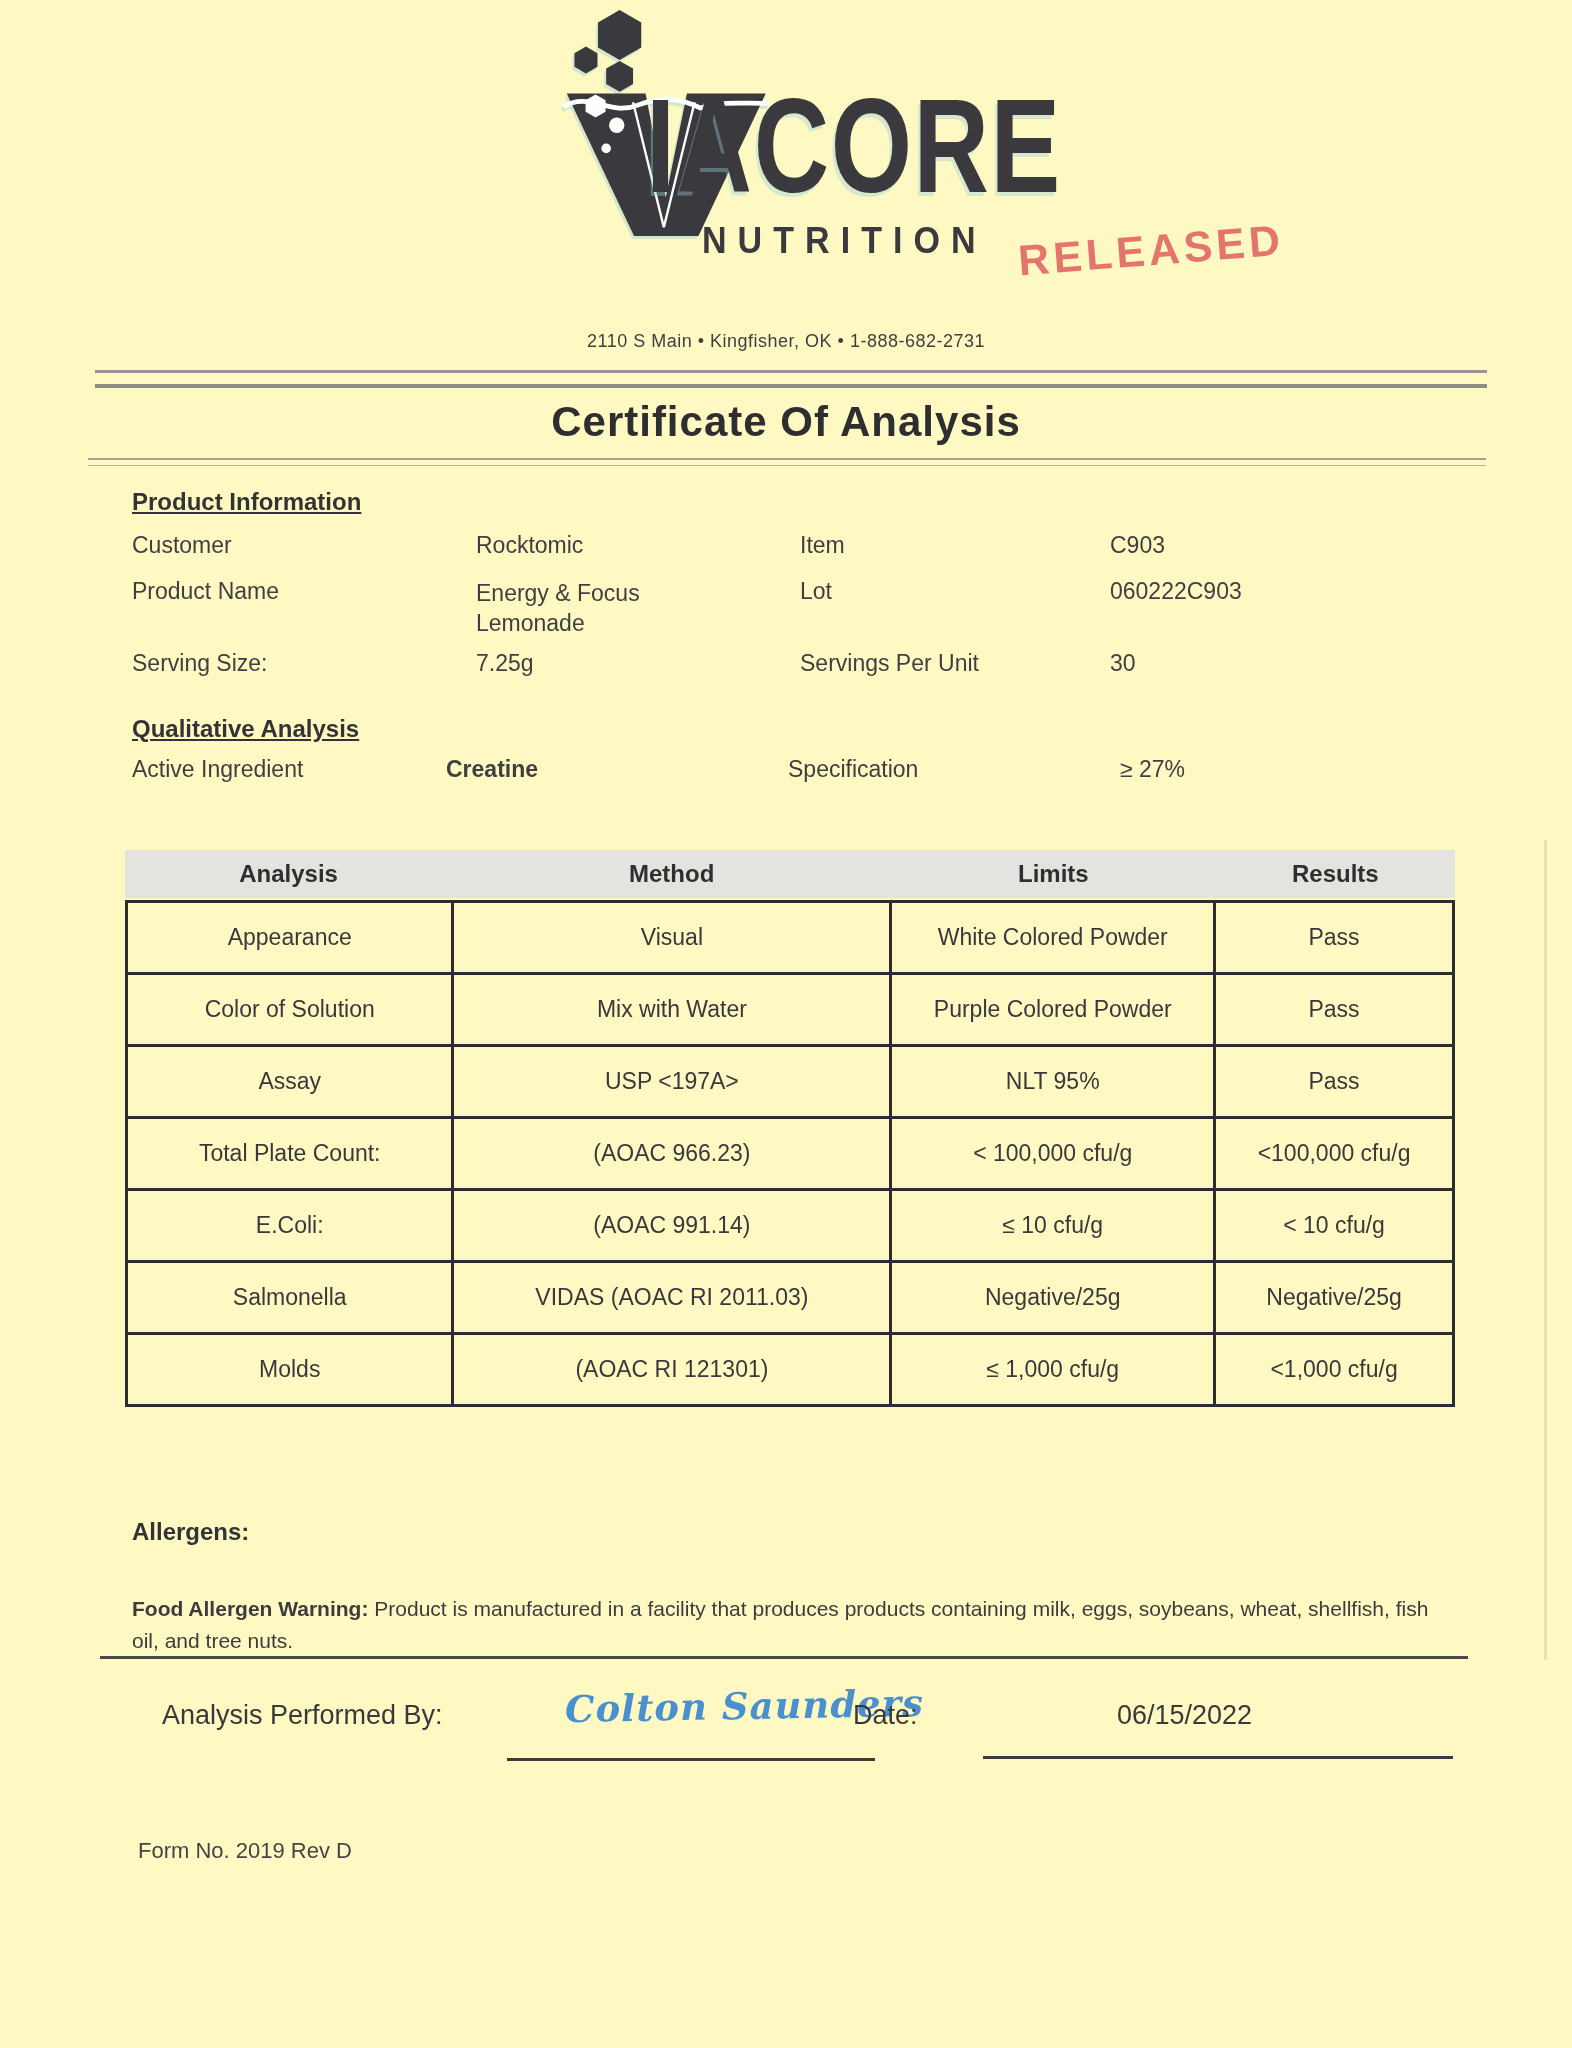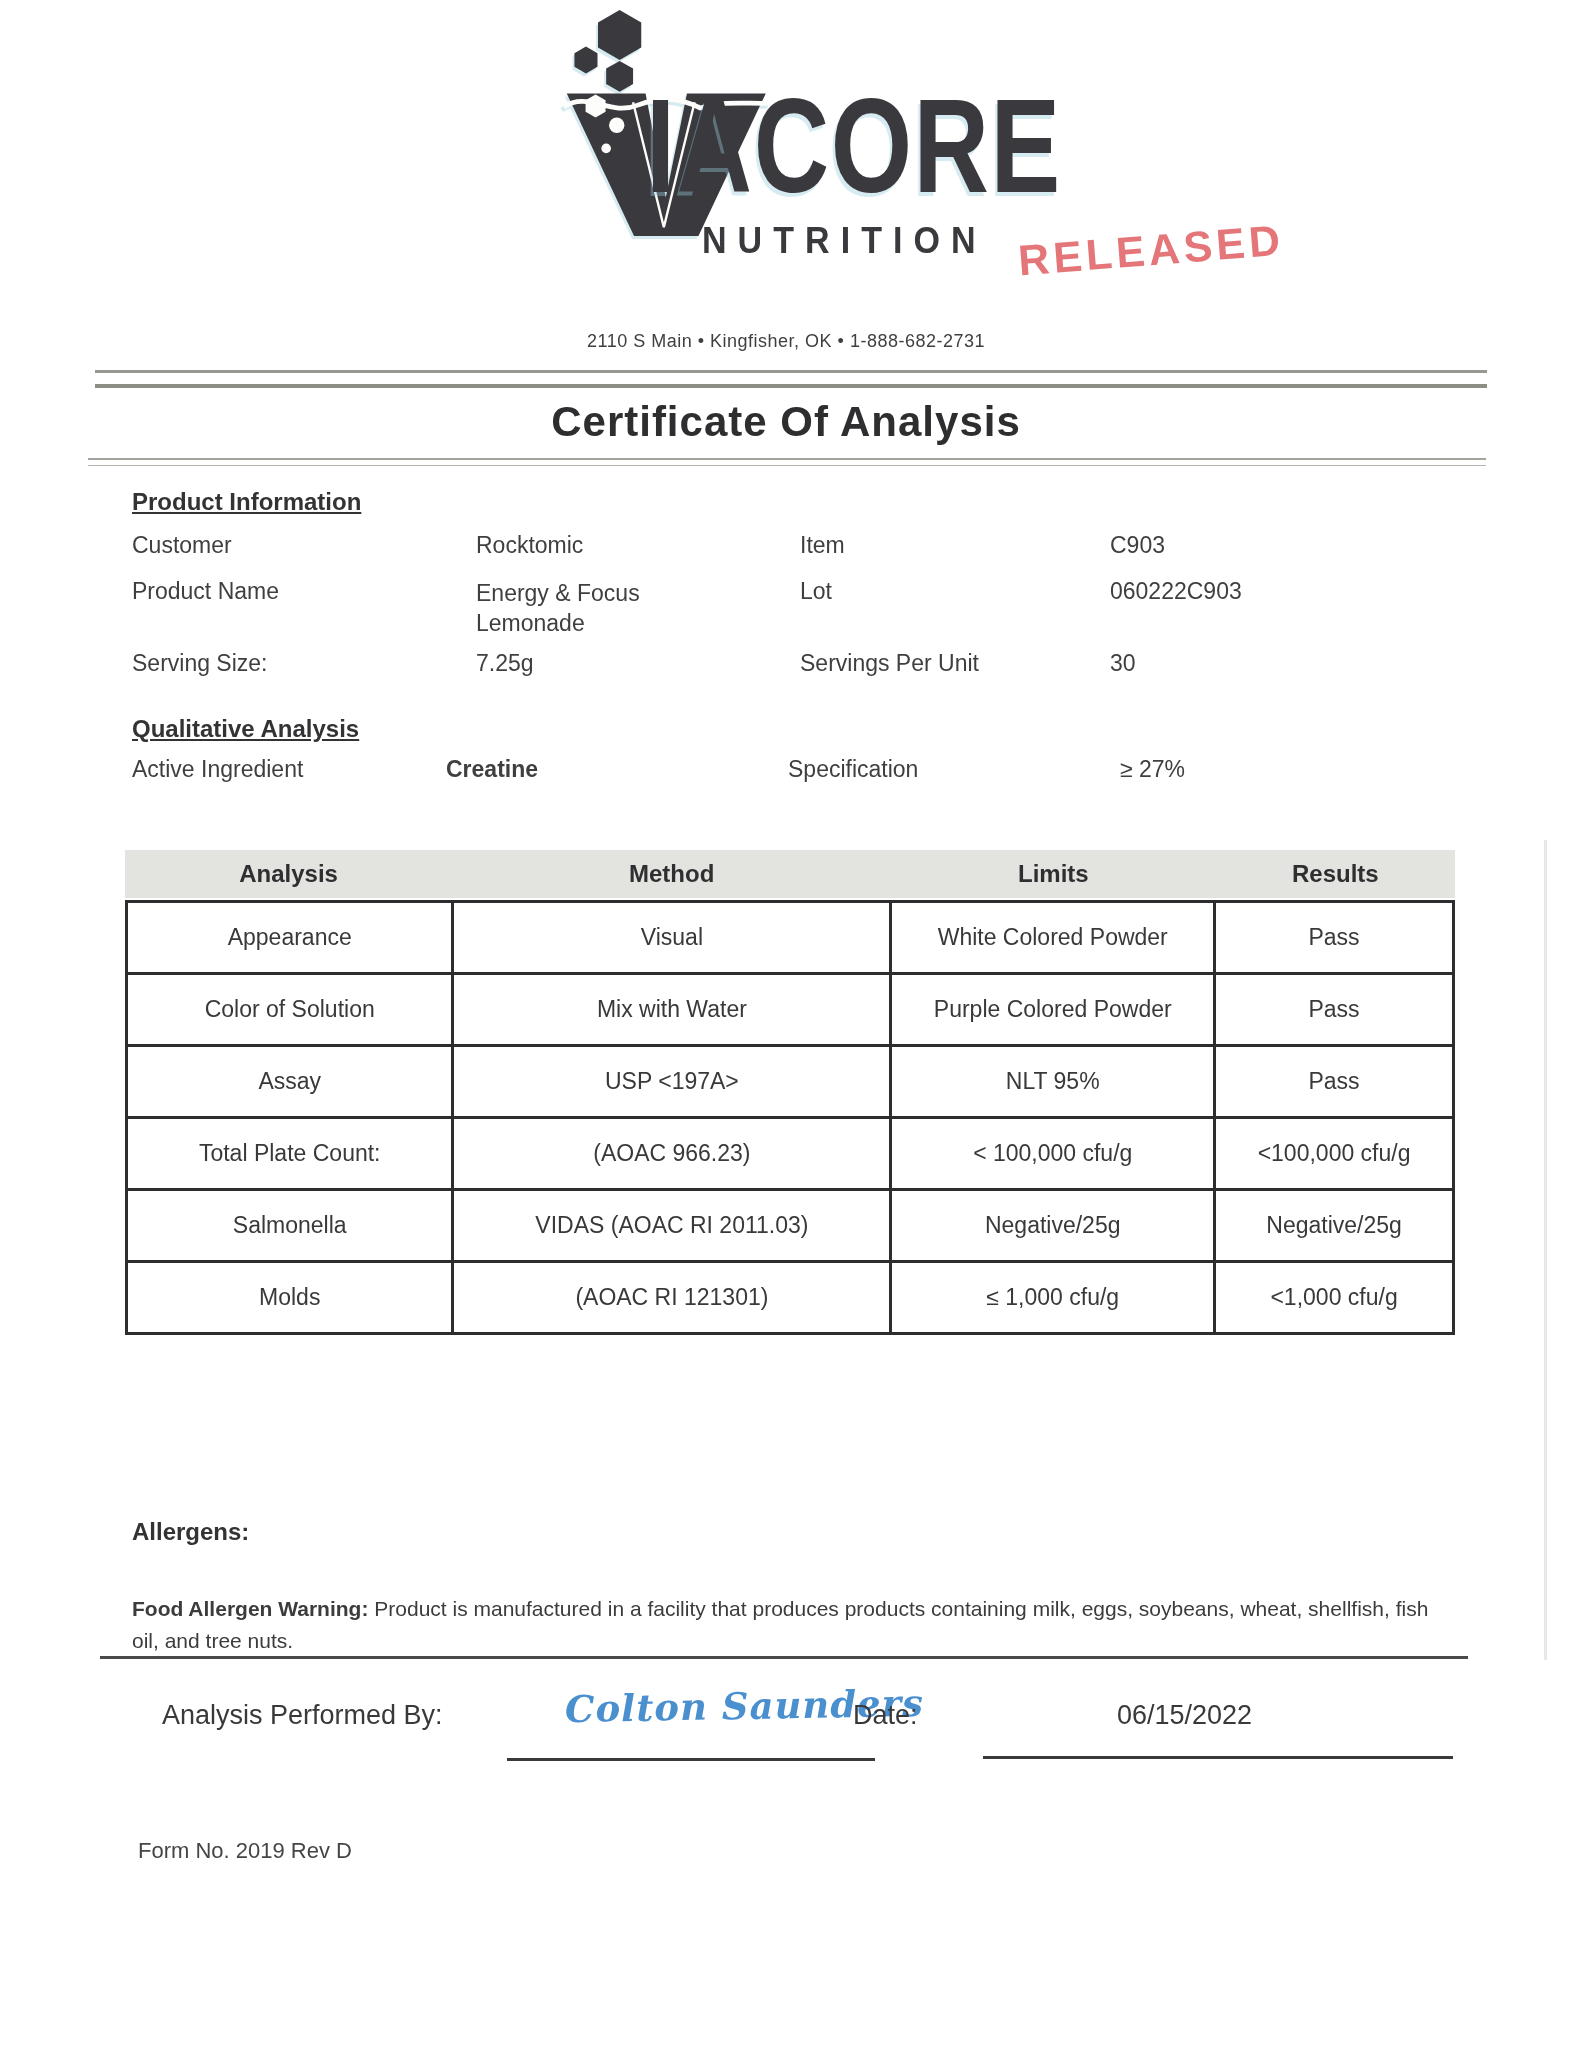--- a/index.html
+++ b/index.html
@@ -1,18 +1,18 @@
 <!DOCTYPE html>
 <html><head>
 <meta charset="utf-8">
 <style>
   html,body{margin:0;padding:0;background:#e8e8e8;}
   .page{
     position:relative; width:1572px; height:2048px; margin:0 auto;
-    background:#ffffff; overflow:hidden;
+    background:#fef9c3; overflow:hidden;
     font-family:"Liberation Sans", sans-serif; color:#3c3c3e;
   }
   
   .logo-svg{position:absolute; left:530px; top:8px; width:260px; height:250px;
     filter:drop-shadow(-2px 3px 0 rgba(150,205,220,.40));}
   .wordmark{
     position:absolute; left:646px; top:90px; height:118px; line-height:112px;
     font-size:134px; font-weight:900; letter-spacing:2px; color:#3a3a3e;
     transform:scaleX(.78); transform-origin:left center; white-space:nowrap;
     text-shadow:-3px 4px 0 rgba(150,205,220,.38);
@@ -162,20 +162,26 @@
           <td>NLT 95%</td>
           <td>Pass</td>
         </tr>
         <tr>
           <td>Total Plate Count:</td>
           <td>(AOAC 966.23)</td>
           <td>&lt; 100,000 cfu/g</td>
           <td>&lt;100,000 cfu/g</td>
         </tr>
         <tr>
+          <td>E.Coli:</td>
+          <td>(AOAC 991.14)</td>
+          <td>≤ 10 cfu/g</td>
+          <td>&lt; 10 cfu/g</td>
+        </tr>
+        <tr>
           <td>Salmonella</td>
           <td>VIDAS (AOAC RI 2011.03)</td>
           <td>Negative/25g</td>
           <td>Negative/25g</td>
         </tr>
         <tr>
           <td>Molds</td>
           <td>(AOAC RI 121301)</td>
           <td>≤ 1,000 cfu/g</td>
           <td>&lt;1,000  cfu/g</td>

